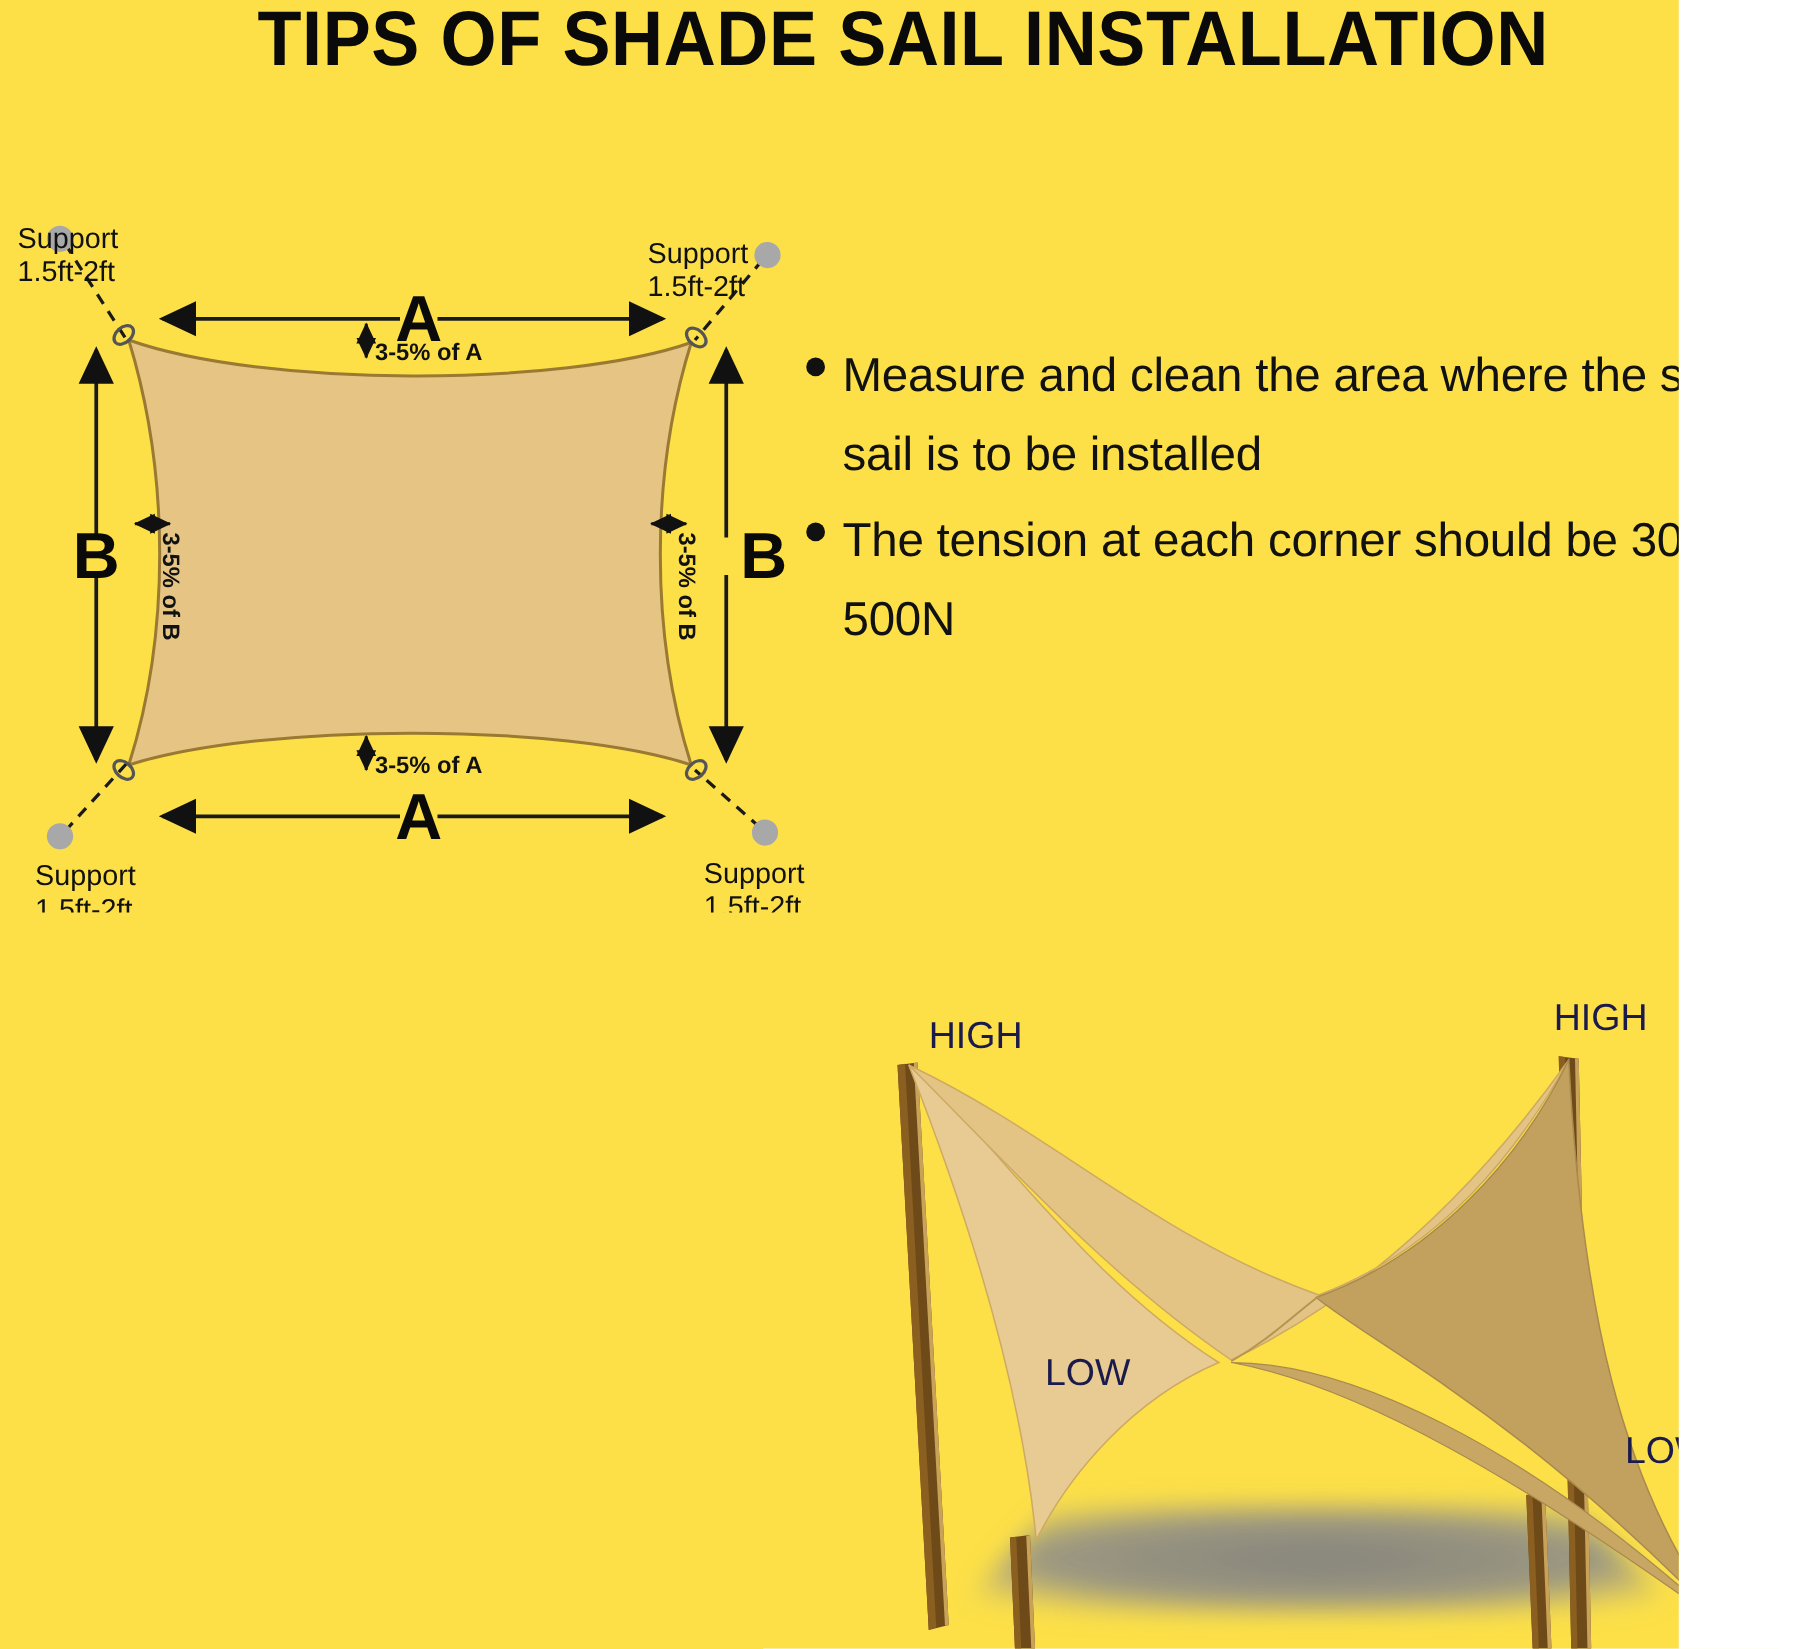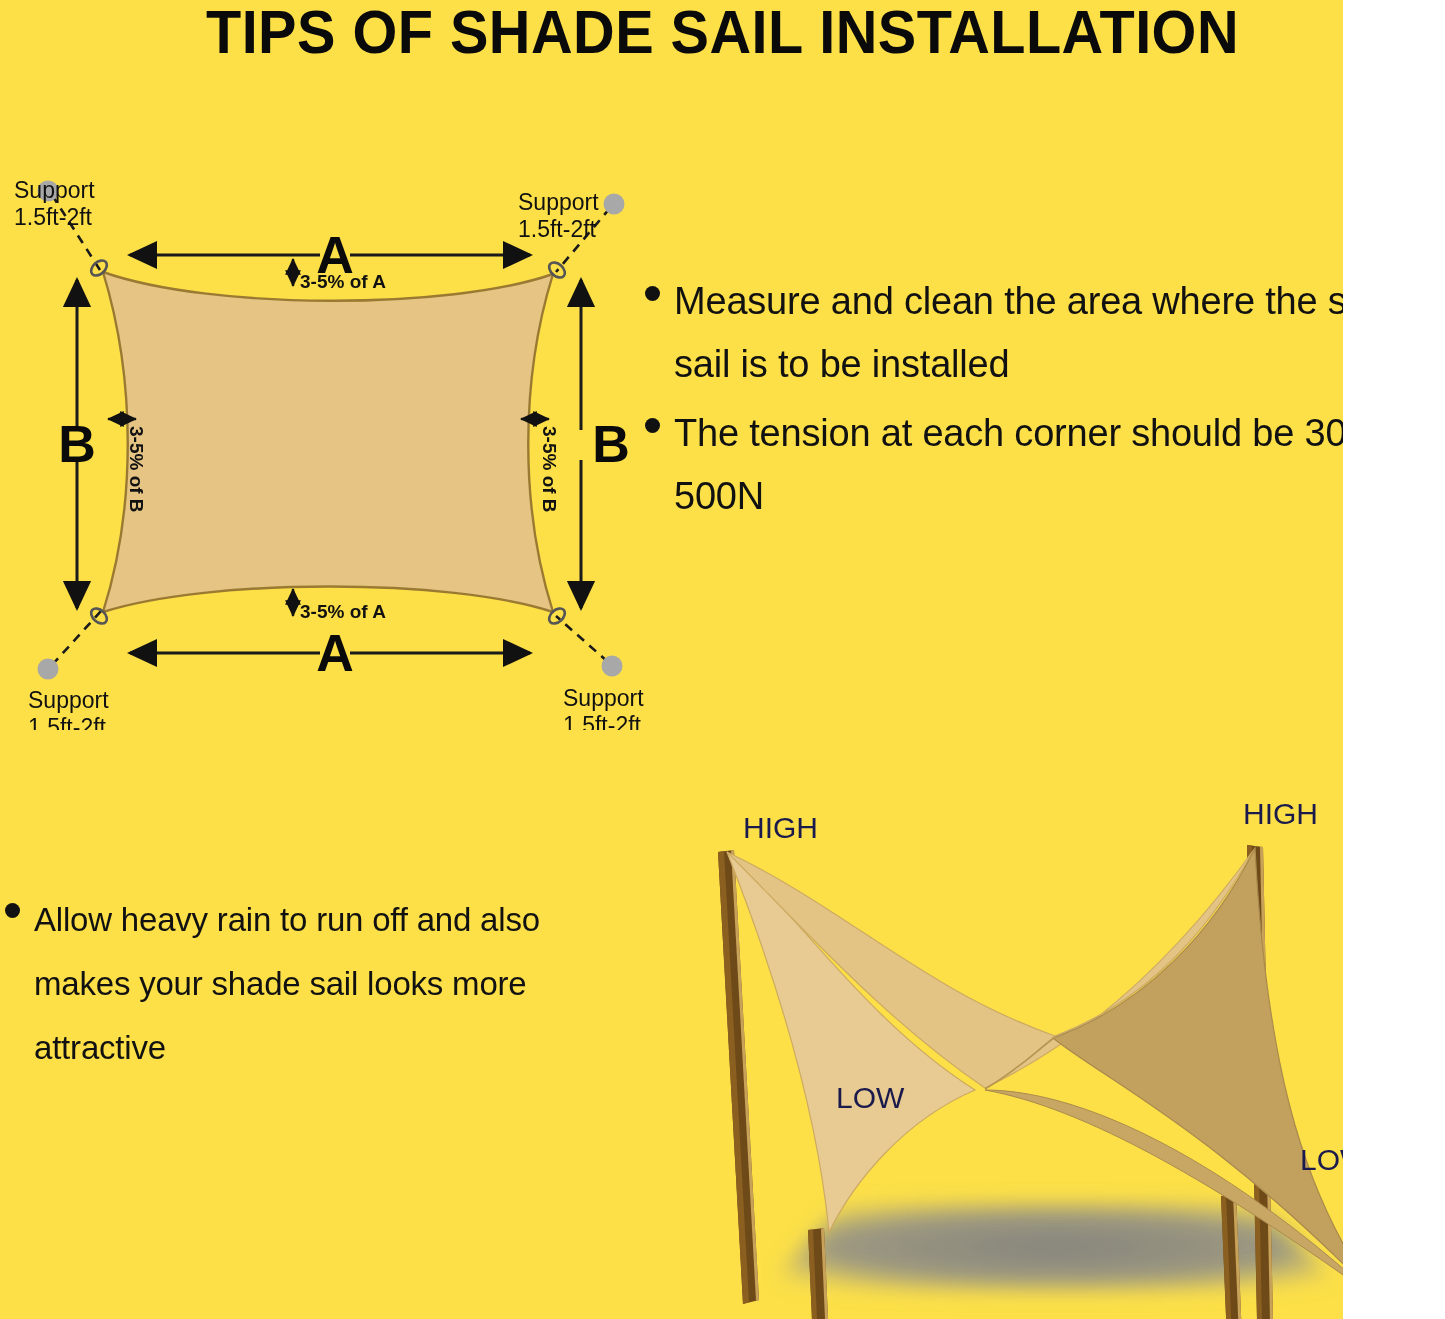--- a/index.html
+++ b/index.html
@@ -213,24 +213,20 @@
       <span class="bullet-dot"></span>
       <span class="bullet-text">Measure and clean the area where the shade sail is to be installed</span>
     </div>
     <div class="bullet-row">
       <span class="bullet-dot"></span>
       <span class="bullet-text">The tension at each corner should be 300-500N</span>
     </div>
   </div>
 
   <div id="tips-bottom-left">
-    <div class="bullet-row">
-      <span class="bullet-dot"></span>
-      <span class="bullet-text">Allow heavy rain to run off and also makes your shade sail looks more attractive</span>
-    </div>
   </div>
 
   <div id="diagram-hyper">
     <svg width="790" height="529" viewBox="0 0 790 529" xmlns="http://www.w3.org/2000/svg">
       <defs>
         <radialGradient id="shGrad" cx="50%" cy="50%" r="62%">
           <stop offset="0%" stop-color="#808080" stop-opacity="0.95"></stop>
           <stop offset="62%" stop-color="#8a8a8a" stop-opacity="0.85"></stop>
           <stop offset="100%" stop-color="#9a9a9a" stop-opacity="0"></stop>
         </radialGradient>

